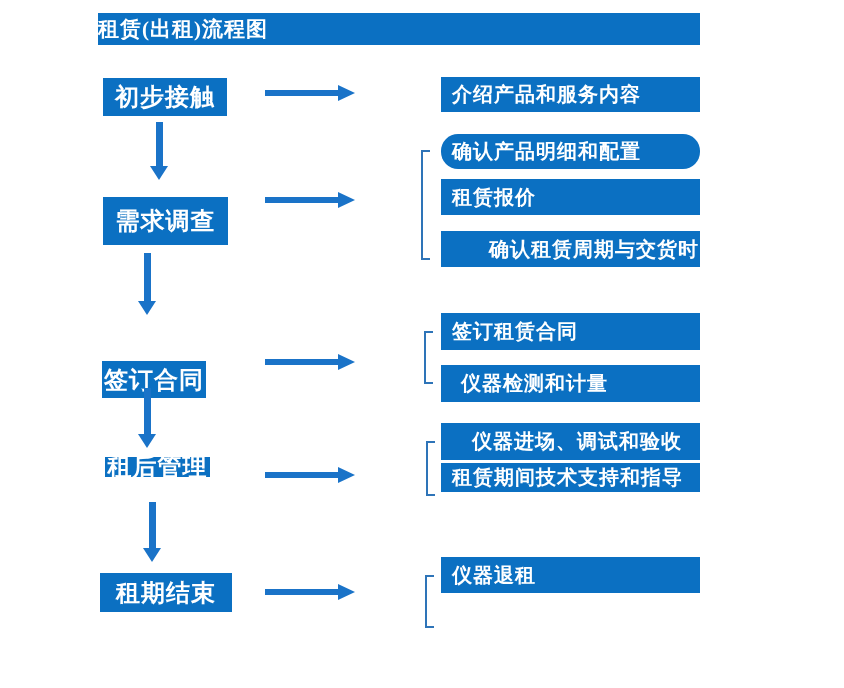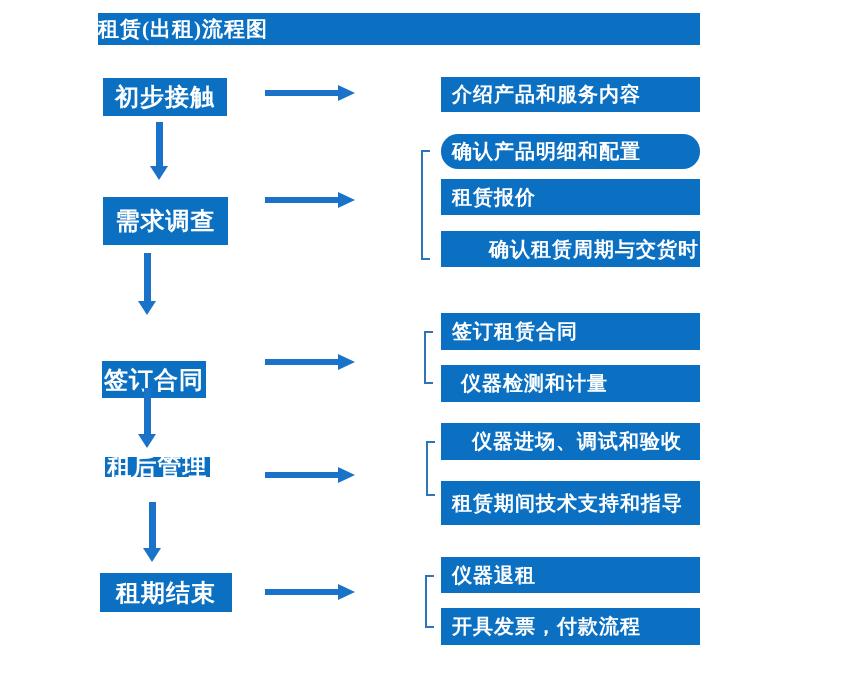--- a/index.html
+++ b/index.html
@@ -132,18 +132,17 @@
   <div class="out-box" style="top:77px;height:35px;">介绍产品和服务内容</div>
 
   <div class="out-box" style="top:134px;height:35px;border-radius:17px;">确认产品明细和配置</div>
   <div class="out-box" style="top:179px;height:36px;font-family:Liberation Mono, monospace;">租赁报价</div>
   <div class="out-box" style="top:231px;height:36px;padding-left:48px;">确认租赁周期与交货时间</div>
 
   <div class="out-box" style="top:313px;height:37px;">签订租赁合同</div>
   <div class="out-box" style="top:365px;height:37px;padding-left:20px;">仪器检测和计量</div>
 
   <div class="out-box" style="top:423px;height:37px;padding-left:31px;">仪器进场、调试和验收</div>
-  <div class="out-box" style="top:481px;height:44px;">租赁期间技术支持和指导</div>
+  <div class="out-box" style="top:463px;height:29px;">租赁期间技术支持和指导</div>
 
   <div class="out-box" style="top:557px;height:36px;">仪器退租</div>
-  <div class="out-box" style="top:608px;height:37px;">开具发票，付款流程</div>
 
 </div>
 
 </body></html>

